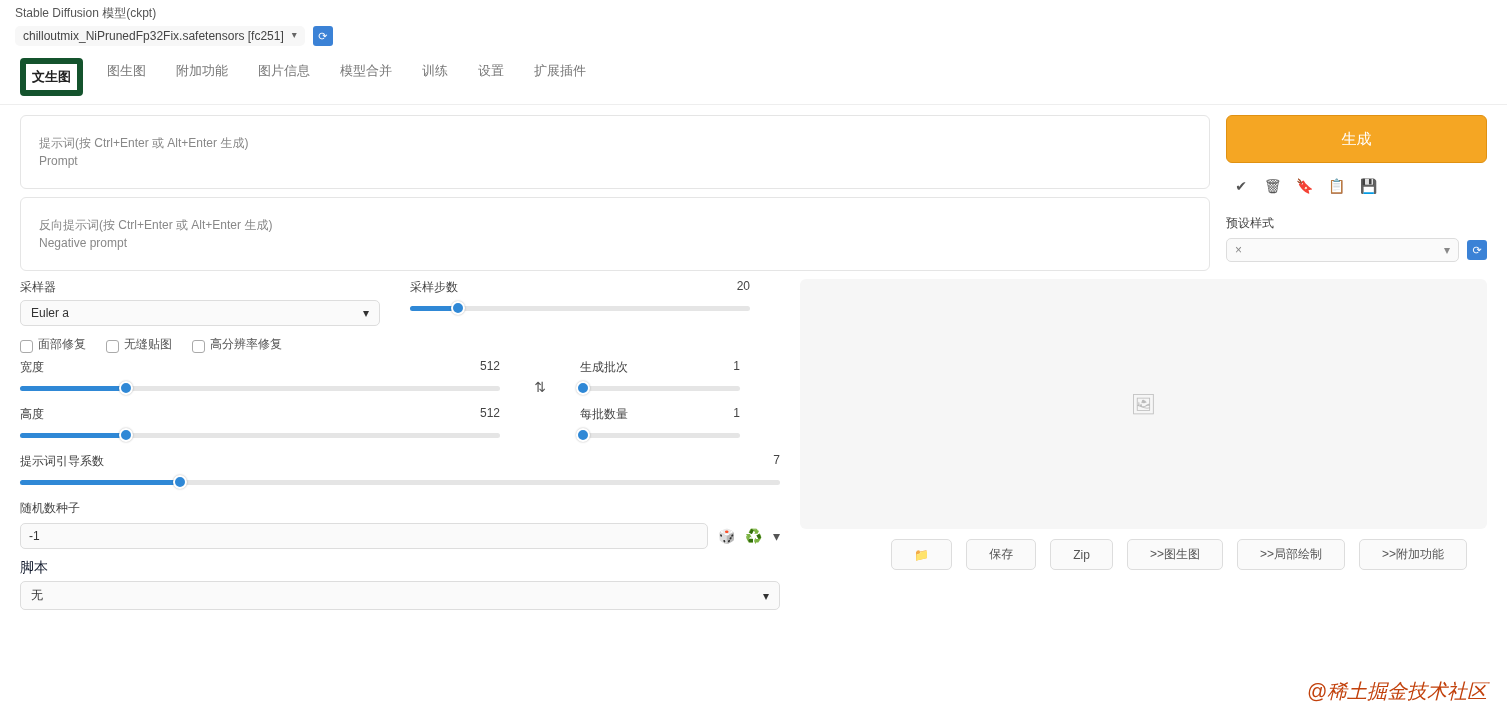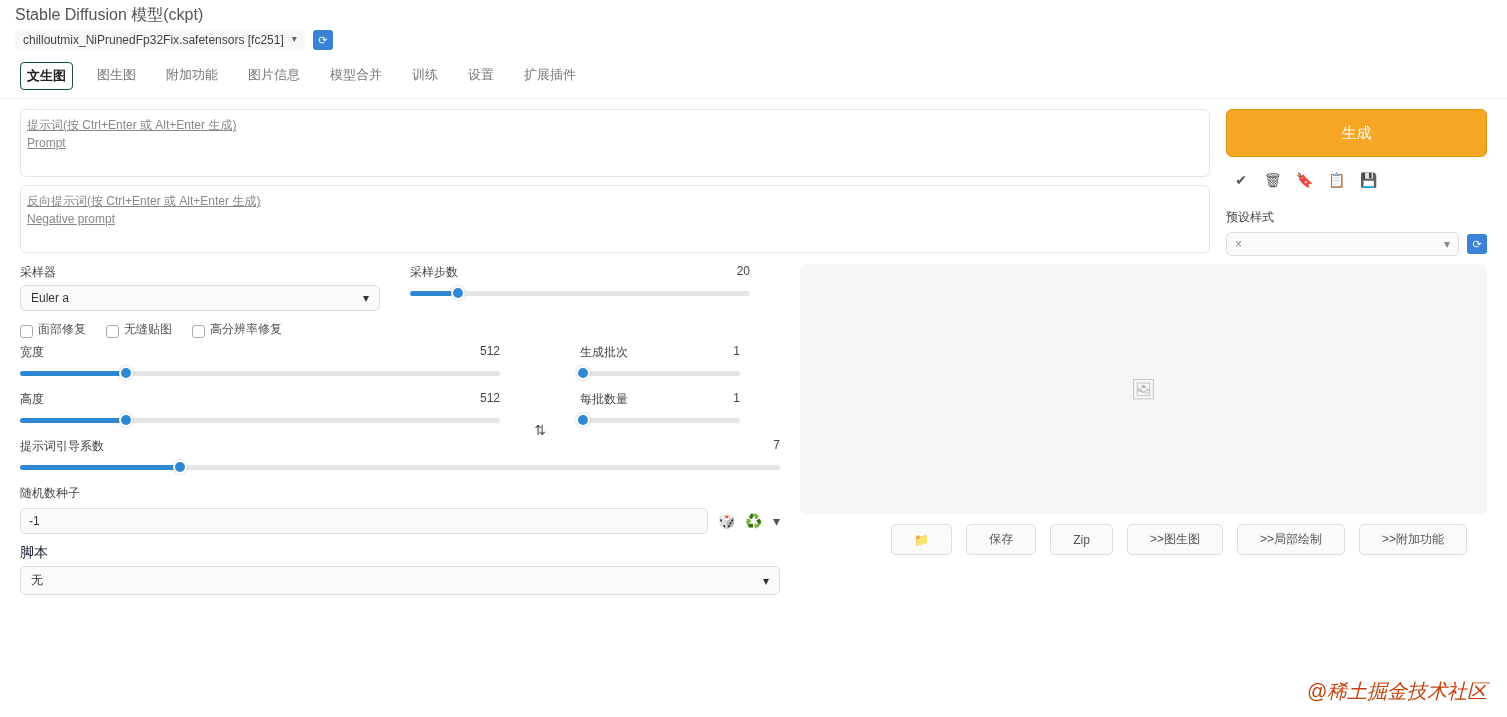--- a/index.html
+++ b/index.html
@@ -1,49 +1,49 @@
 <!DOCTYPE html>
 <html><head>
 <meta charset="utf-8">
 <style>
 * { box-sizing: border-box; margin: 0; padding: 0; font-family: -apple-system, BlinkMacSystemFont, "Segoe UI", sans-serif; }
 body { background: #fff; color: #333; font-size: 13px; width: 1507px; height: 717px; position: relative; overflow: hidden; }
 .header { padding: 5px 15px 0; }
-.header-title { font-size: 16px; color: #555; margin-bottom: 4px; }
+.header-title { font-size: 12px; color: #555; margin-bottom: 4px; }
 .model-row { display: flex; align-items: center; gap: 8px; }
 .model-select { display: flex; align-items: flex-start; gap: 8px; font-size: 12px; color: #444; padding: 3px 8px; background: #f7f7f7; border-radius: 5px; cursor: pointer; }
 .model-select .chevron { font-size: 10px; color: #666; }
 .refresh-btn { width: 20px; height: 20px; background: #3b82d6; border-radius: 3px; display: flex; align-items: center; justify-content: center; color: #fff; cursor: pointer; font-size: 11px; }
 .tabs { display: flex; gap: 18px; padding: 12px 20px 8px; border-bottom: 1px solid #eee; }
 .tab { font-size: 13px; color: #777; cursor: pointer; padding: 4px 6px; border-radius: 4px; }
-.tab.active { color: #222; font-weight: 600; background: #fff; border: 1px solid #14532d; }
+.tab.active { color: #222; font-weight: 600; background: #fff; border: 6px solid #14532d; }
 .prompt-row { display: flex; gap: 16px; align-items: stretch; }
 .prompt-col { flex: 0 0 1190px; }
-.prompt-box { border: 1px solid #e5e5e5; border-radius: 6px; padding: 6px; min-height: 68px; font-size: 12px; color: #888; line-height: 1.5; text-decoration: underline; }
+.prompt-box { border: 1px solid #e5e5e5; border-radius: 6px; padding: 18px; min-height: 68px; font-size: 12px; color: #888; line-height: 1.5; }
 .prompt-box + .prompt-box { margin-top: 8px; }
 .gen-col { flex: 1; display: flex; flex-direction: column; gap: 10px; }
 .gen-btn { background: #f5a623; color: #fff; font-size: 15px; font-weight: 500; height: 48px; border-radius: 6px; display: flex; align-items: center; justify-content: center; cursor: pointer; border: 1px solid #e09112; }
 .icon-row { display: flex; gap: 14px; padding: 4px 6px; align-items: center; }
 .icon-btn { width: 18px; height: 18px; color: #555; cursor: pointer; display: flex; align-items: center; justify-content: center; font-size: 14px; }
 .style-sect { margin-top: 6px; font-size: 12px; color: #444; }
 .style-row { display: flex; align-items: center; gap: 8px; margin-top: 6px; }
 .style-drop { flex: 1; border: 1px solid #ddd; border-radius: 5px; padding: 4px 8px; display: flex; justify-content: space-between; align-items: center; font-size: 12px; color: #888; background: #fafafa; }
 .controls { display: flex; gap: 30px; margin-top: 8px; }
 .ctrl-col { flex: 1; }
 .ctrl-col.narrow { flex: 0 0 340px; }
 .ctrl-label-row { display: flex; justify-content: space-between; font-size: 12px; color: #444; margin-bottom: 4px; }
 .select-box { border: 1px solid #ddd; border-radius: 5px; padding: 5px 10px; display: flex; justify-content: space-between; align-items: center; background: #fafafa; font-size: 12px; cursor: pointer; }
 .slider-wrap { position: relative; height: 16px; display: flex; align-items: center; }
 .slider-track { position: absolute; left: 0; right: 0; height: 5px; background: #e5e5e5; border-radius: 3px; }
 .slider-fill { position: absolute; left: 0; height: 5px; background: #2f88d6; border-radius: 3px; }
 .slider-thumb { position: absolute; width: 14px; height: 14px; background: #2f88d6; border: 2px solid #fff; border-radius: 50%; box-shadow: 0 0 2px rgba(0,0,0,.3); transform: translateX(-50%); }
 .checks { display: flex; gap: 20px; margin: 10px 0 6px; font-size: 12px; color: #555; }
 .check { display: flex; align-items: flex-end; gap: 5px; cursor: pointer; }
 .check-box { width: 13px; height: 13px; border: 1px solid #aaa; border-radius: 3px; }
-.dim-row { display: flex; gap: 20px; align-items: flex-end; }
+.dim-row { display: flex; gap: 20px; align-items: flex-start; }
 .dim-left { flex: 0 0 480px; }
 .dim-mid { flex: 0 0 40px; display: flex; align-items: center; justify-content: center; padding-top: 20px; }
 .dim-right { flex: 0 0 160px; }
 .swap-btn { font-size: 14px; color: #555; cursor: pointer; }
 .field-group { margin-bottom: 10px; }
 .seed-row { display: flex; align-items: center; gap: 10px; margin-top: 6px; }
 .seed-input { flex: 1; border: 1px solid #ddd; border-radius: 5px; padding: 5px 8px; font-size: 12px; background: #fafafa; }
 .seed-icons { display: flex; gap: 10px; align-items: center; font-size: 14px; color: #555; }
 .preview-area { flex: 1; background: #f6f6f6; border-radius: 6px; min-height: 250px; display: flex; align-items: center; justify-content: center; color: #bbb; font-size: 20px; margin-top: 8px; }
 .action-row { display: flex; justify-content: flex-end; gap: 14px; padding: 10px 20px; flex-wrap: wrap; }

